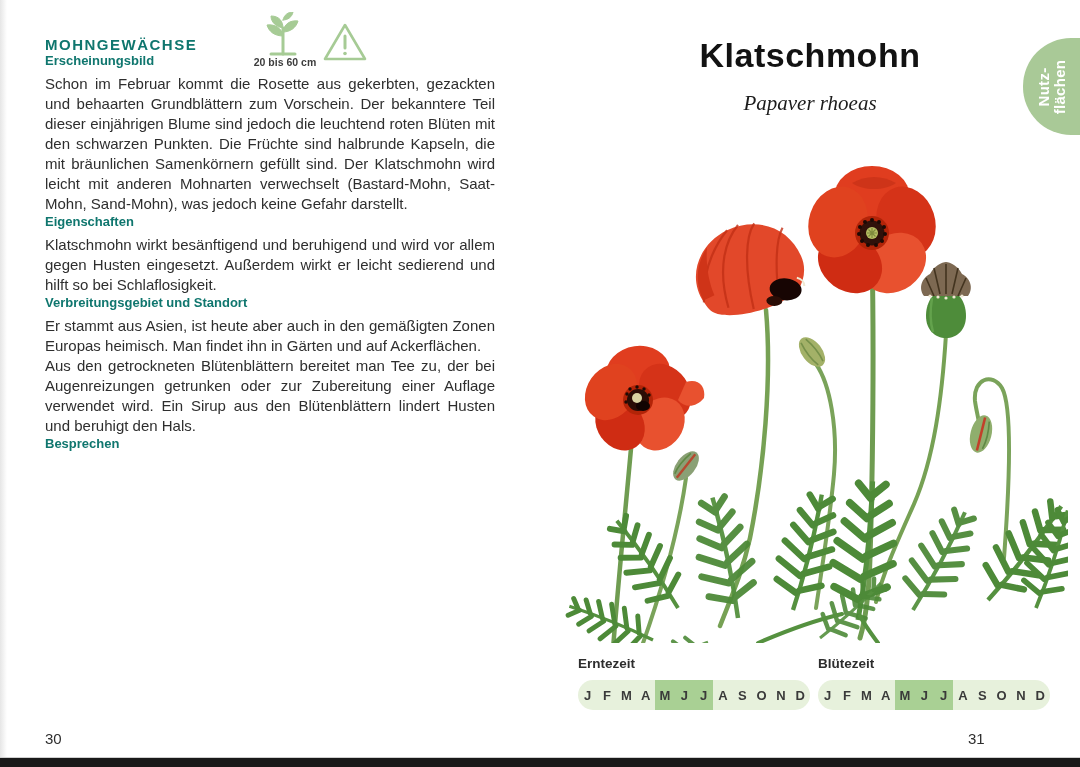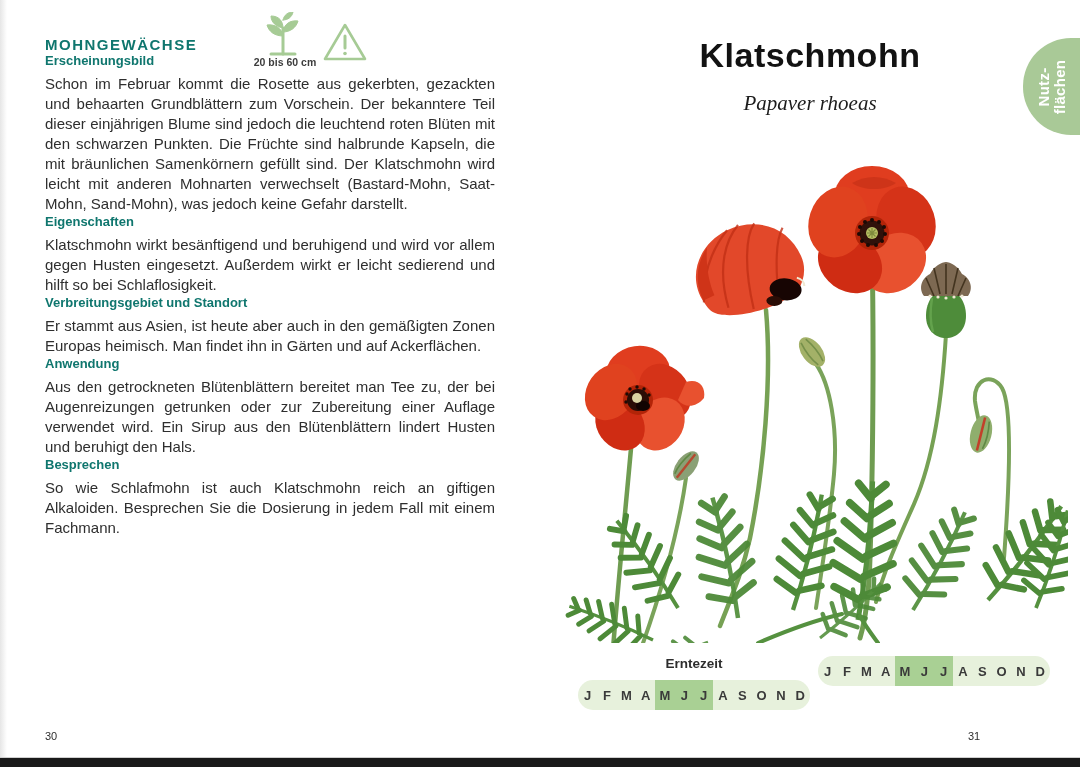--- a/index.html
+++ b/index.html
@@ -39,28 +39,28 @@
   
   .tab{position:absolute;right:0;top:38px;width:57px;height:97px;
     background:#a9c997;border-radius:48px 0 0 48px;
     display:flex;align-items:center;justify-content:center;}
   .tab-inner{transform:rotate(-90deg);width:97px;text-align:center;
     font-size:15px;font-weight:bold;color:#ffffff;line-height:16px;letter-spacing:.3px;}
 
   
   .calendar{position:absolute;width:232px;top:656px;}
   .cal-1{left:38px;} .cal-2{left:278px;}
-  .cal-label{text-align:center;font-size:13.5px;font-weight:bold;color:#2d2d2d;
+  .cal-label{font-size:13.5px;font-weight:bold;color:#2d2d2d;
     margin-bottom:9px;}
   .strip{display:flex;height:30px;background:#e7f1dc;border-radius:15px;overflow:hidden;}
   .month{flex:1;display:flex;align-items:center;justify-content:center;
     font-size:13px;font-weight:bold;color:#3a3a3a;}
   .month.hl{background:#a9d094;}
 
-  .page-num{position:absolute;font-size:11px;color:#2e2e2e;}
+  .page-num{position:absolute;font-size:15px;color:#2e2e2e;}
   .page-num-left{left:45px;top:730px;}
   .page-num-right{left:968px;top:730px;}
 </style>
 </head>
 <body>
 
 <div class="scan-edge-left"></div>
 
 <div class="left-page">
   <div class="kicker">MOHNGEWÄCHSE</div>
@@ -89,26 +89,24 @@
   </div>
   <div class="section">
     <h2>Eigenschaften</h2>
     <p>Klatschmohn wirkt besänftigend und beruhigend und wird vor allem gegen Husten eingesetzt. Außerdem wirkt er leicht sedierend und hilft so bei Schlaflosigkeit.</p>
   </div>
   <div class="section">
     <h2>Verbreitungsgebiet und Standort</h2>
     <p>Er stammt aus Asien, ist heute aber auch in den gemäßigten Zonen Europas heimisch. Man findet ihn in Gärten und auf Ackerflächen.</p>
   </div>
   <div class="section">
-    <h2>Anwendung</h2>
     <p>Aus den getrockneten Blütenblättern bereitet man Tee zu, der bei Augenreizungen getrunken oder zur Zubereitung einer Auflage verwendet wird. Ein Sirup aus den Blütenblättern lindert Husten und beruhigt den Hals.</p>
   </div>
   <div class="section">
     <h2>Besprechen</h2>
-    <p>So wie Schlafmohn ist auch Klatschmohn reich an giftigen Alkaloiden. Besprechen Sie die Dosierung in jedem Fall mit einem Fachmann.</p>
   </div>
 </div>
 
 <div class="right-page">
   <div class="title-block">
     <h1 class="plant-title">Klatschmohn</h1>
     <div class="plant-latin">Papaver rhoeas</div>
   </div>
 
   <svg class="illustration" width="510" height="505" viewBox="0 0 510 505">
@@ -241,20 +239,21 @@
         <span class="month hl">J</span>
         <span class="month hl">J</span>
         <span class="month">A</span>
         <span class="month">S</span>
         <span class="month">O</span>
         <span class="month">N</span>
         <span class="month">D</span>
       </div>
   </div>
   <div class="calendar cal-2">
+    <div class="cal-label">Blütezeit</div>
     <div class="strip">
         <span class="month">J</span>
         <span class="month">F</span>
         <span class="month">M</span>
         <span class="month">A</span>
         <span class="month hl">M</span>
         <span class="month hl">J</span>
         <span class="month hl">J</span>
         <span class="month">A</span>
         <span class="month">S</span>

